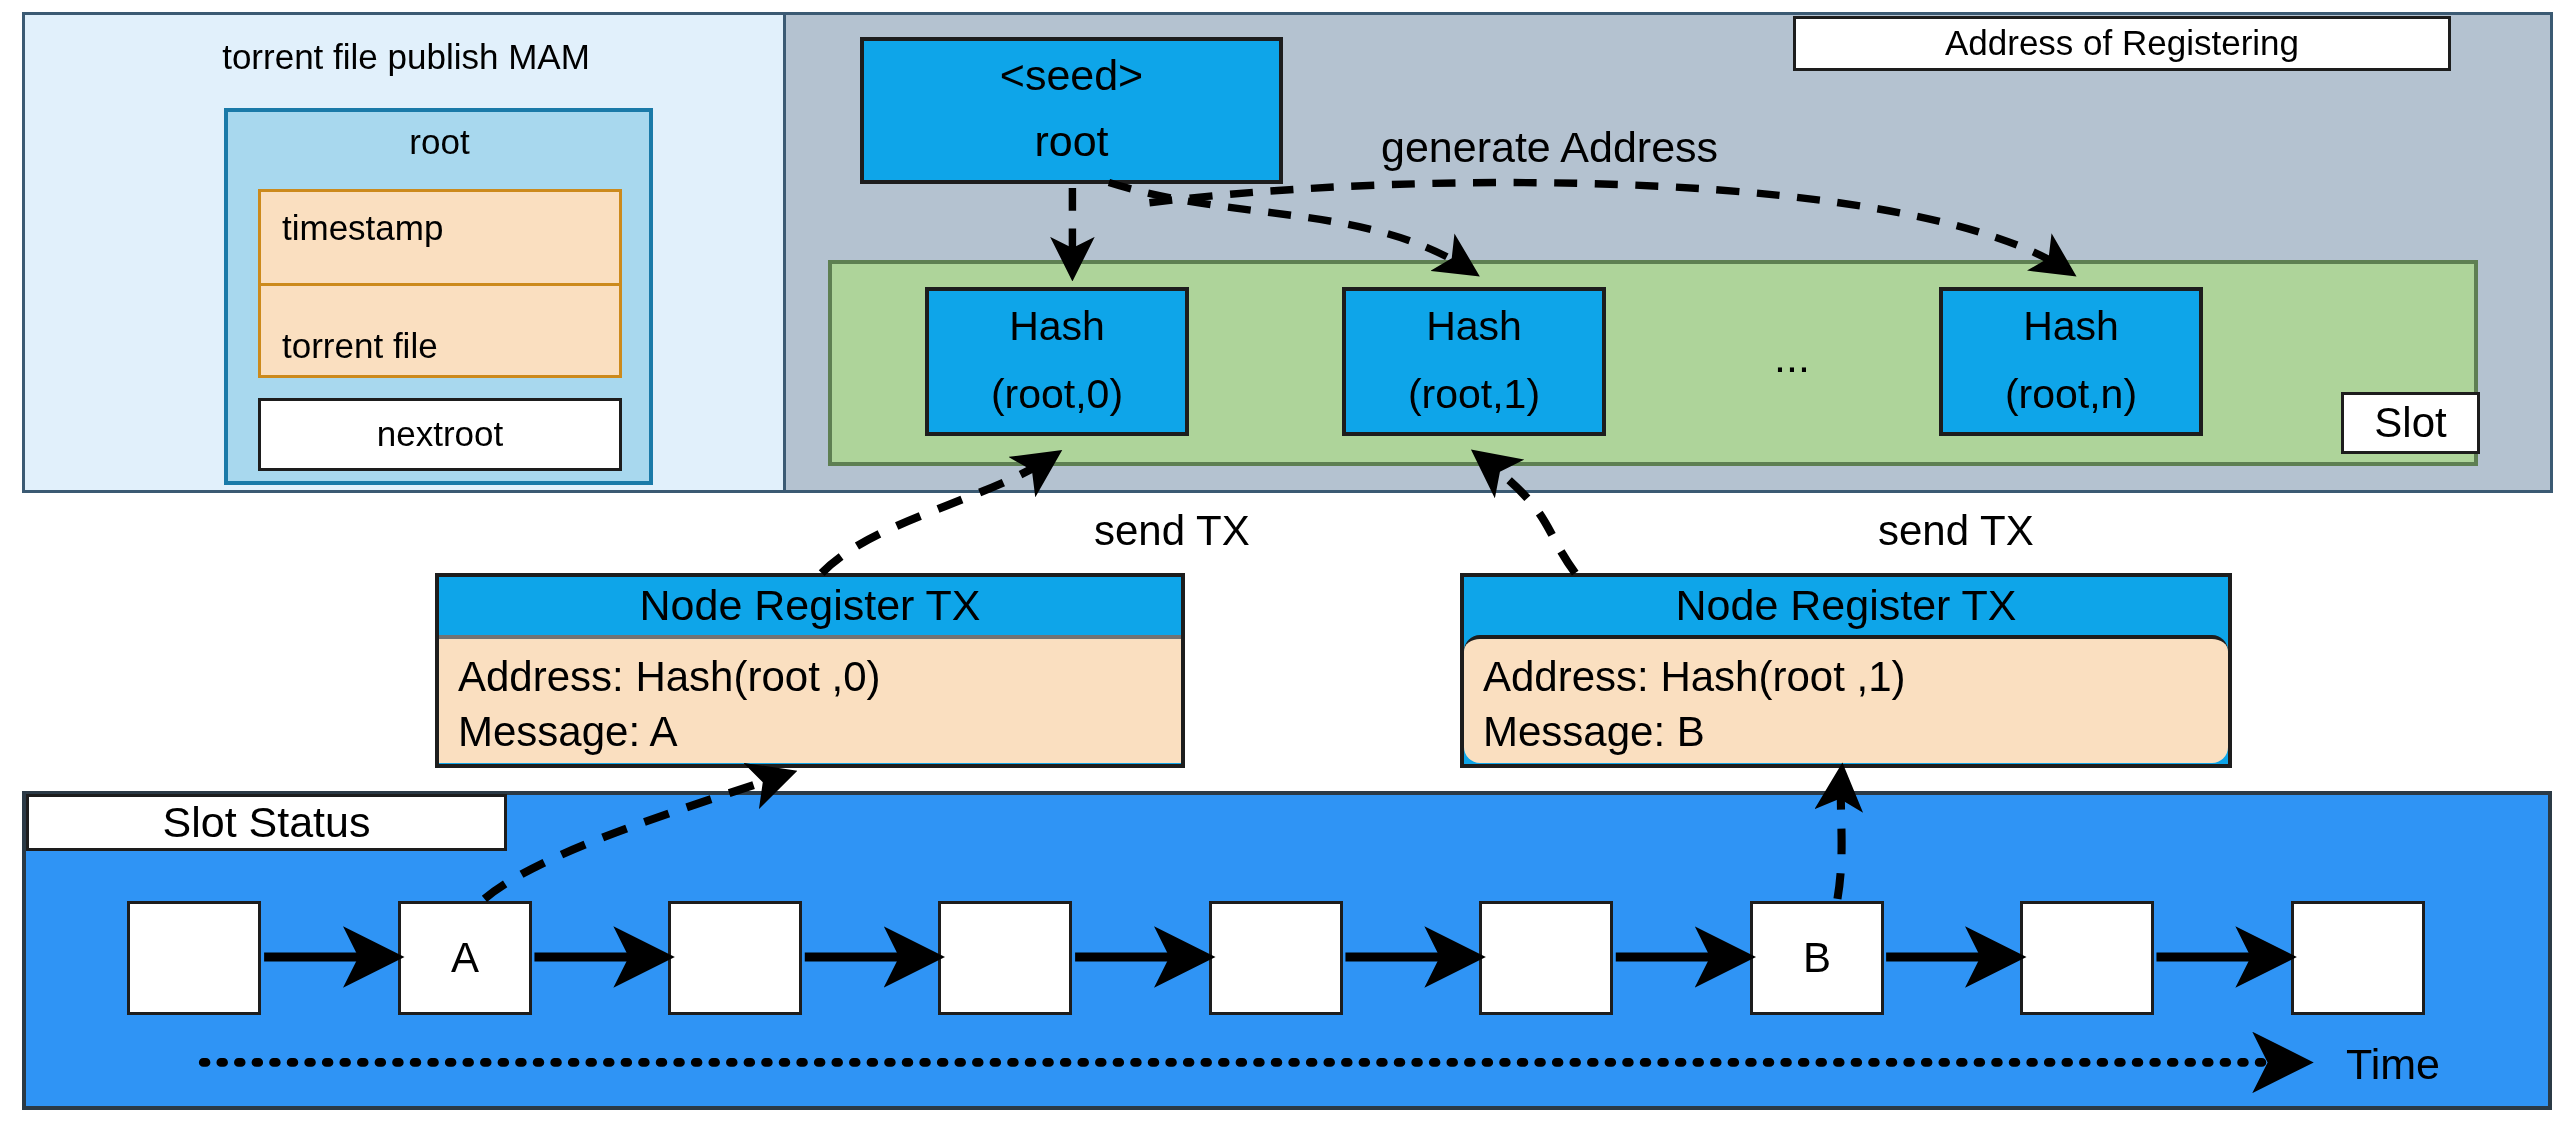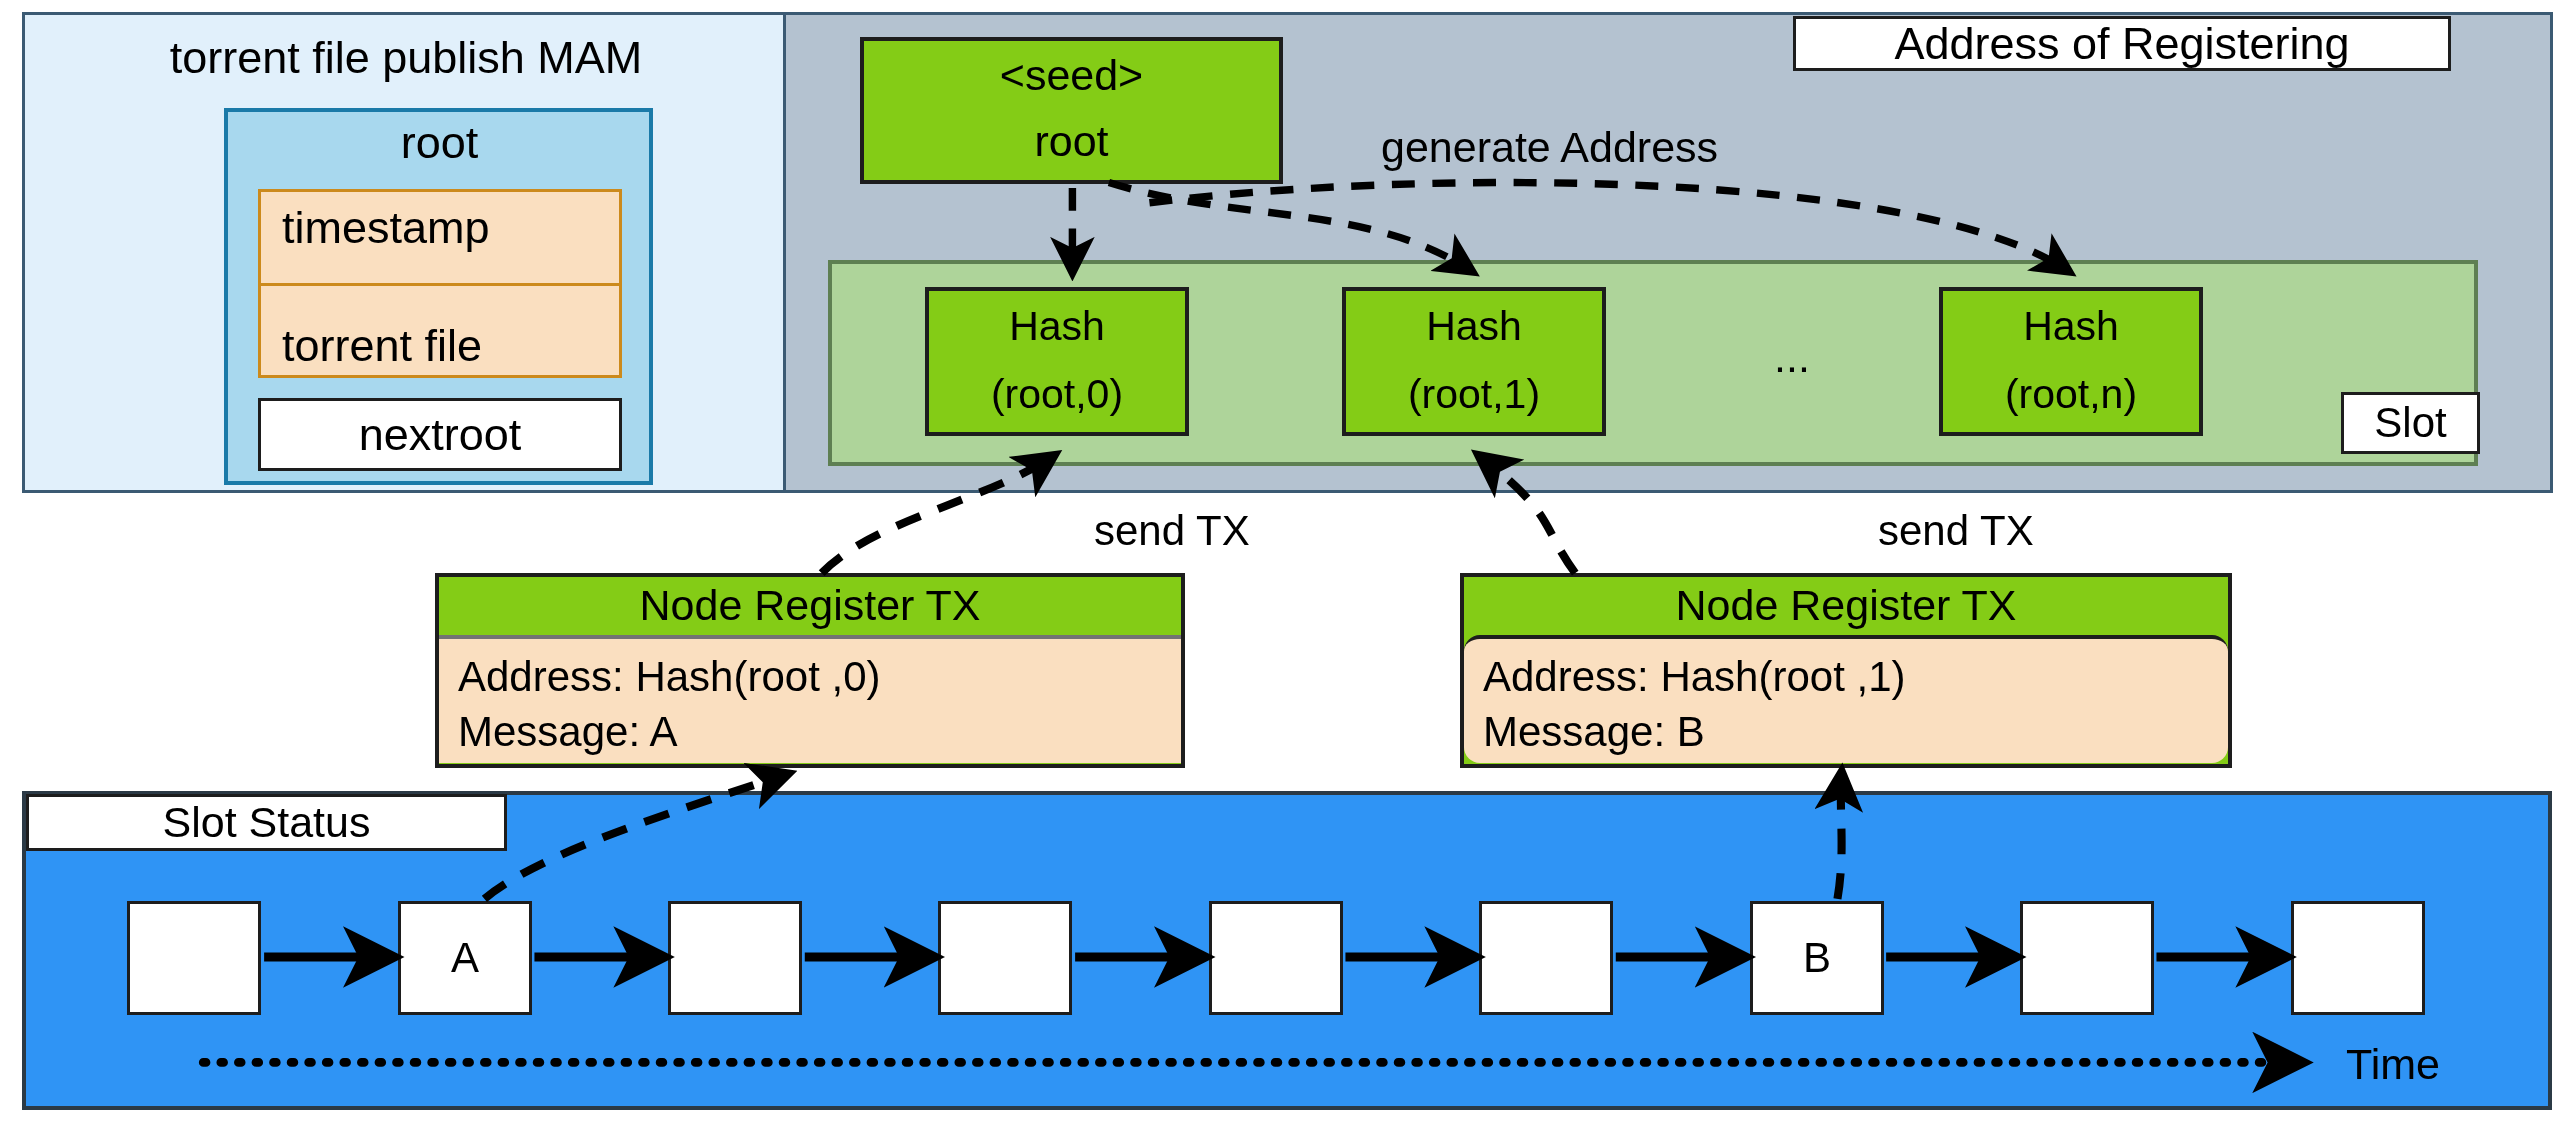--- a/index.html
+++ b/index.html
@@ -10,33 +10,33 @@
   .ctr{display:flex;align-items:center;justify-content:center;text-align:center;}
   .lt{display:flex;align-items:flex-start;justify-content:flex-start;}
 
   
   .panel-mam{background:#e1f0fb;border:3.4px solid #3b5a73;}
   .panel-addr{background:#b4c2d0;border:3.4px solid #3b5a73;border-left:none;}
   .panel-slot{background:#aed49a;border:4px solid #5e7f52;}
   .panel-status{background:#2f94f5;border:4px solid #2b3a46;}
 
   
-  .box-white{background:#84cc16;border:4px solid #1d1d1d;}
+  .box-white{background:#0ea5e9;border:4px solid #1d1d1d;}
   .box-white-thin{background:#ffffff;border:3.4px solid #1d1d1d;}
   .box-root{background:#a8d8ee;border:4px solid #1a7aa8;}
   .box-orange{background:#fadfc0;border:3.4px solid #cc8a1c;}
   .box-orange-plain{background:#fadfc0;}
   .label-white{background:#ffffff;border:3.4px solid #1d1d1d;}
 
   
   .t{color:#000000;line-height:1.15;white-space:pre;}
   .f60{font-size:41px;}
   .f62{font-size:42px;}
   .f64{font-size:43px;}
-  .f66{font-size:45px;}
+  .f66{font-size:35px;}
   .plain{background:transparent;}
 
   
   #vec{position:absolute;left:0;top:0;width:2576px;height:1130px;pointer-events:none;}
 </style>
 </head>
 <body>
 
 <div id="stage">
 

